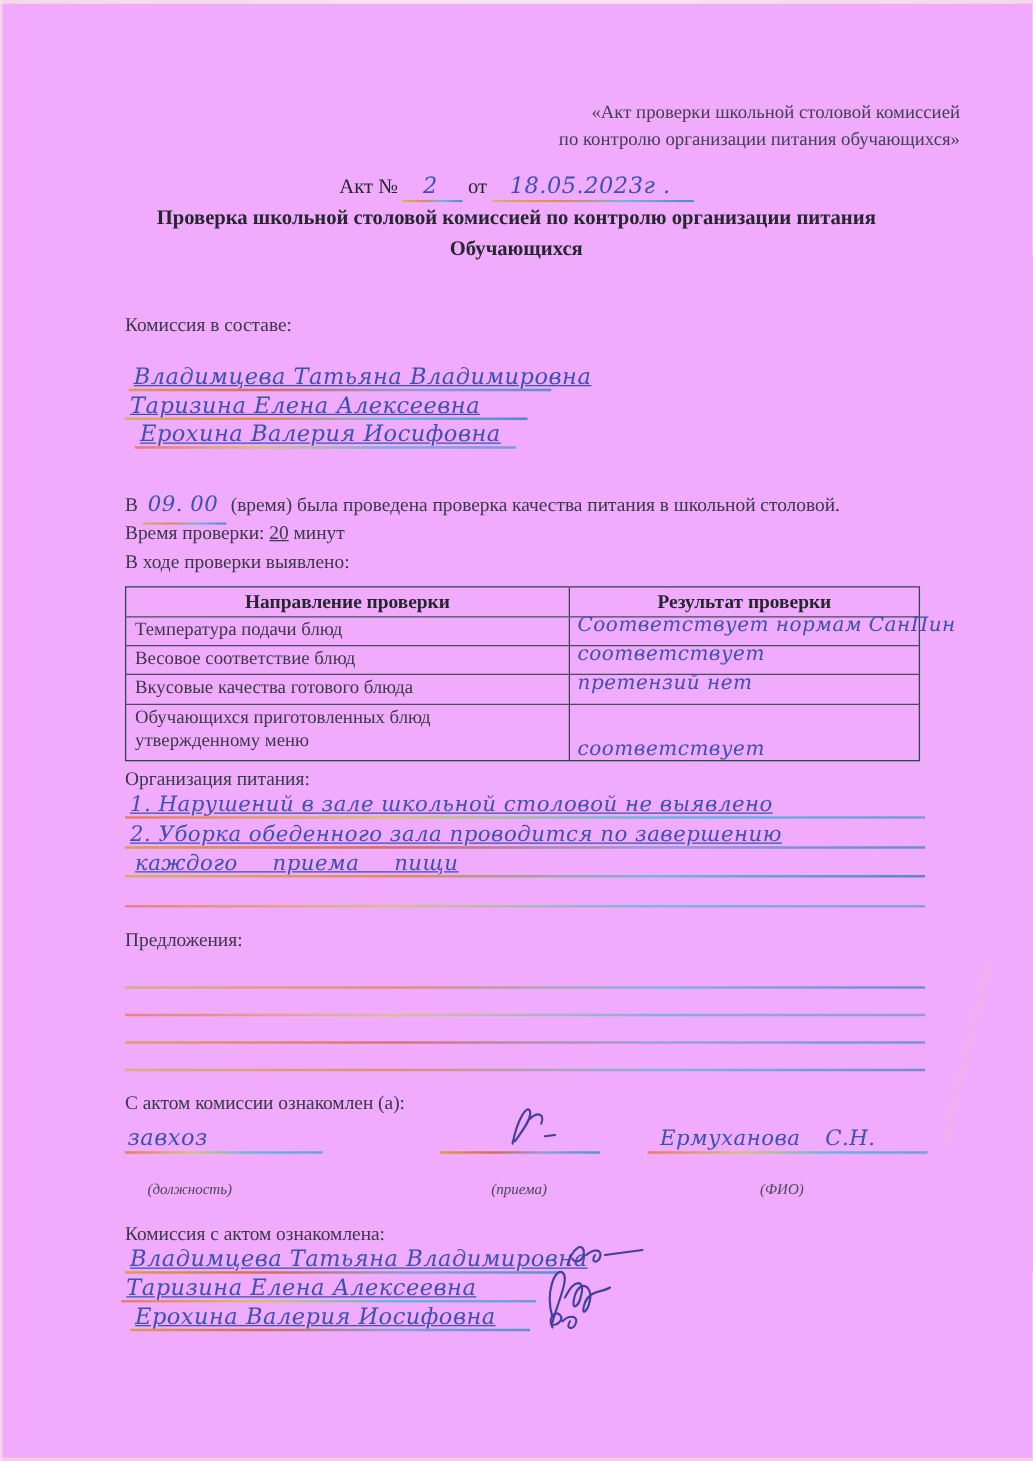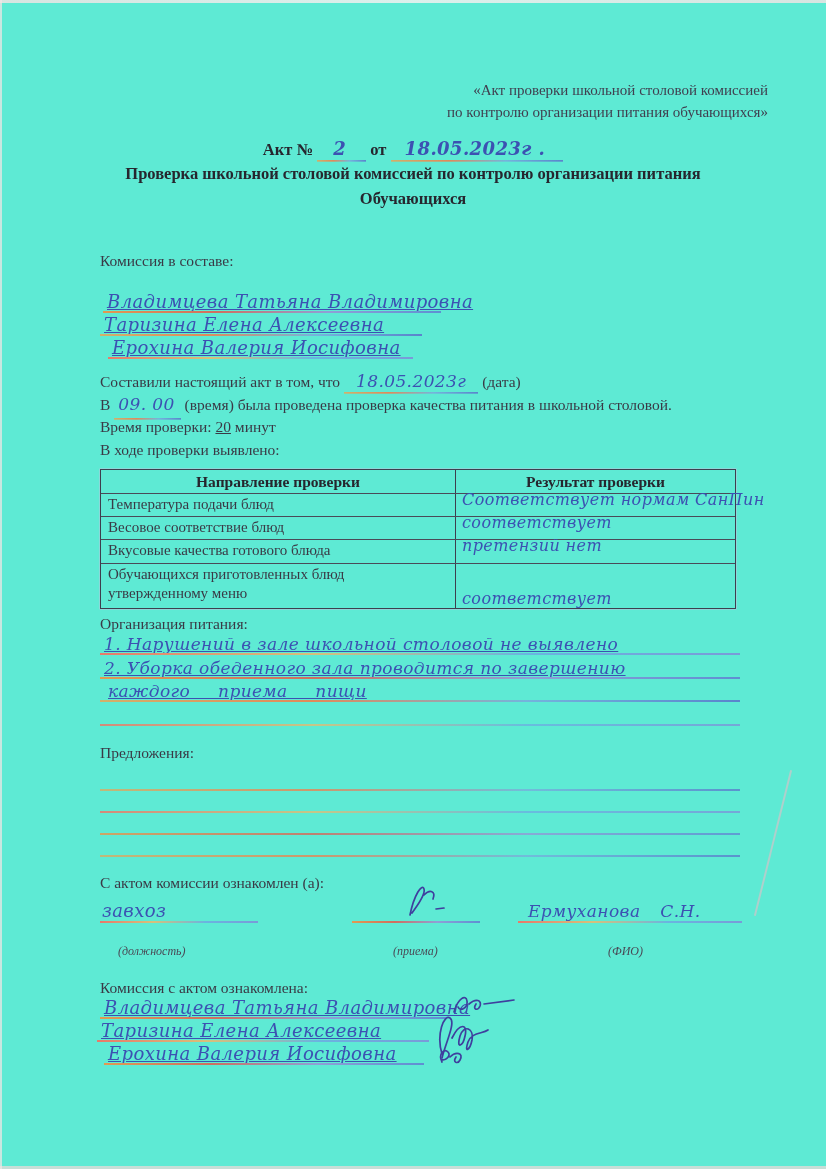--- a/index.html
+++ b/index.html
@@ -1,30 +1,30 @@
 <!DOCTYPE html>
 <html><head>
 <meta charset="utf-8">
 <style>
   html,body{margin:0;padding:0;background:#e9e9e9;}
   .page{
     position:relative;width:826px;height:1169px;margin:0 auto;
-    background:#5eead4;overflow:hidden;
+    background:#f0abfc;overflow:hidden;
     font-family:"Liberation Serif", serif;color:#3a3a46;
   }
   
   .edge-top{position:absolute;left:0;top:0;width:100%;height:3px;background:linear-gradient(90deg,#f6e4e4,#fbf2f2,#f6e4e4);opacity:.8;}
   .edge-bottom{position:absolute;left:0;bottom:0;width:100%;height:3px;background:#f3d9d9;opacity:.7;}
   .edge-left{position:absolute;left:0;top:0;width:2px;height:100%;background:#f7e6e6;opacity:.7;}
   .scratch{position:absolute;left:772px;top:768px;width:2px;height:150px;background:#f0b9c4;opacity:.55;transform:rotate(14deg);}
 
   .abs{position:absolute;}
   .print{color:#3a3a46;font-size:15.5px;}
   .header-quote{top:80px;right:58px;text-align:right;font-size:15px;line-height:21.5px;color:#404050;}
-  .act-line{top:138px;left:0;width:826px;text-align:center;font-size:16.5px;font-weight:bold;color:#26262e;}
+  .act-line{top:138px;left:0;width:826px;text-align:center;font-size:16.5px;font-weight:normal;color:#26262e;}
   .doc-title{top:161px;left:0;width:826px;text-align:center;font-size:16.5px;font-weight:bold;color:#26262e;line-height:25px;}
 
   
   .hw{
     font-family:"DejaVu Serif", cursive;
     font-style:italic;letter-spacing:.4px;color:#3c51b2;
     white-space:nowrap;
   }
   .hw-sm{font-size:16px;}
   .hw-md{font-size:17px;}
@@ -91,25 +91,20 @@
   </div>
   <div class="abs namerow" style="left:100px;top:314px;width:322px;">
     <span class="hw hw-lg">Таризина Елена Алексеевна</span>
     <span class="field-line ul-b"></span>
   </div>
   <div class="abs namerow" style="left:108px;top:337px;width:305px;">
     <span class="hw hw-lg">Ерохина Валерия Иосифовна</span>
     <span class="field-line ul-c"></span>
   </div>
 
-  <div class="abs print" style="left:100px;top:371px;">
-    <span>Составили настоящий акт в том, что</span>
-    <span class="hw hw-md uline ul-b">18.05.2023г</span>
-    <span>(дата)</span>
-  </div>
   <div class="abs print" style="left:100px;top:394px;">
     <span>В</span>
     <span class="hw hw-md uline ul-b" style="padding:0 6px 6px 4px;">09. 00</span>
     <span>(время) была проведена проверка качества питания в школьной столовой.</span>
   </div>
   <div class="abs print" style="left:100px;top:418px;">
     <span>Время проверки:</span>
     <span style="text-decoration:underline;">20</span>
     <span>минут</span>
   </div>

